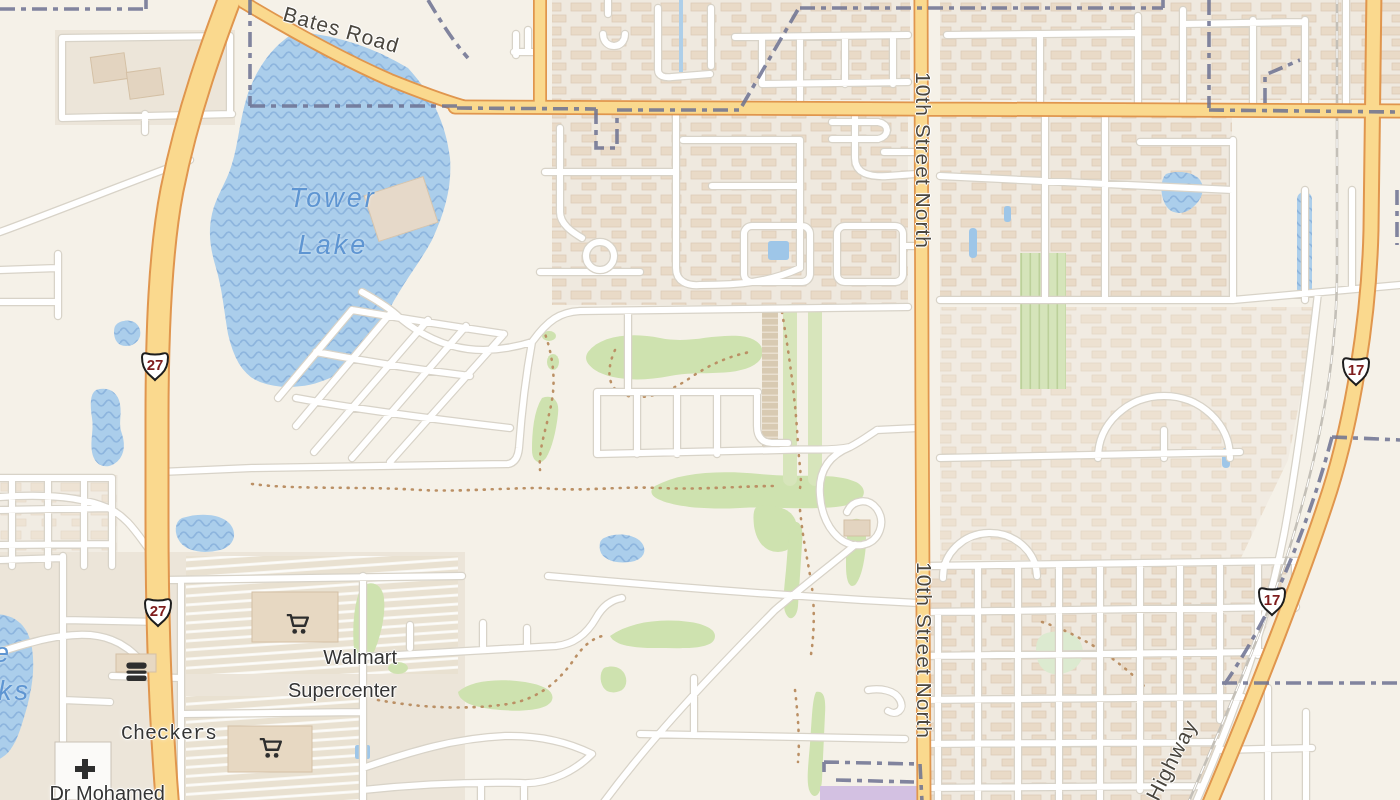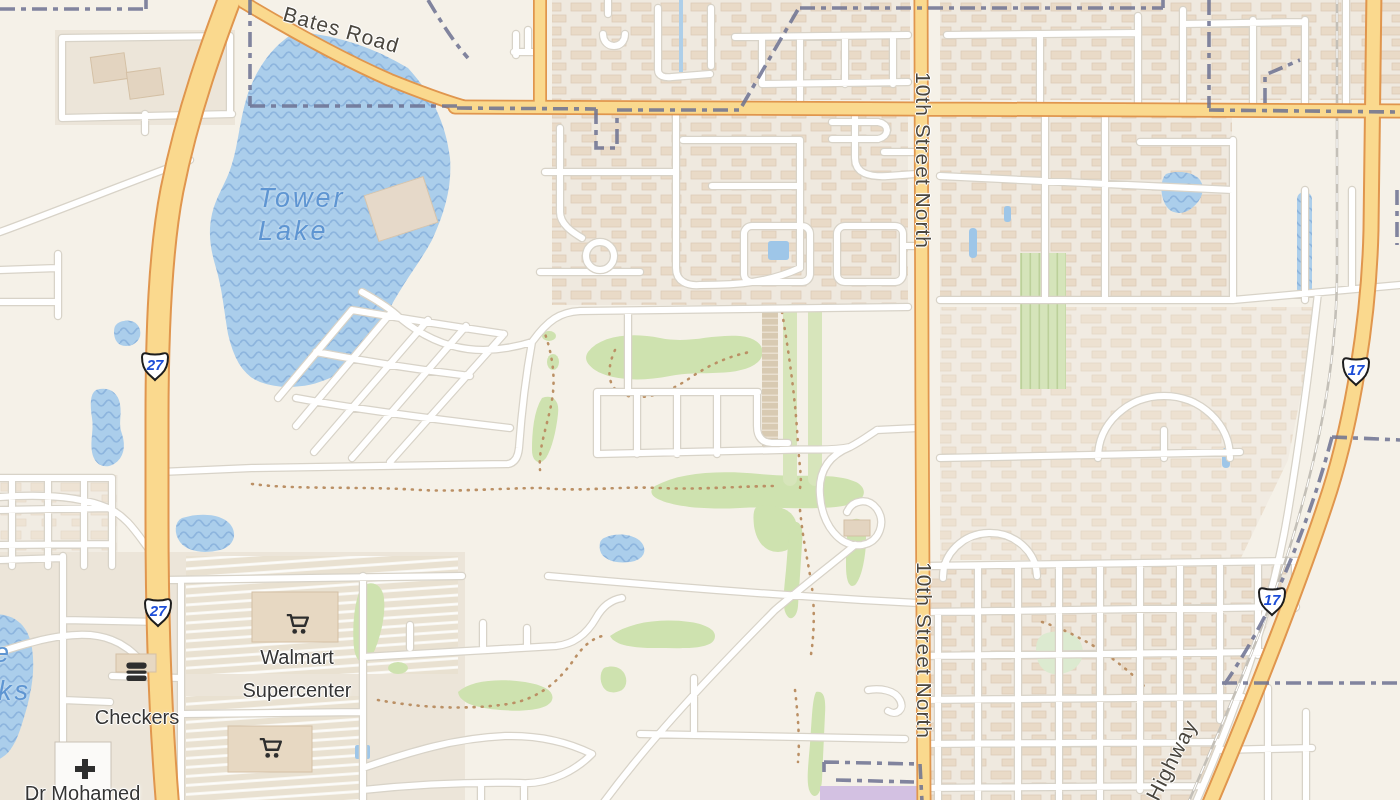--- a/index.html
+++ b/index.html
@@ -4,26 +4,26 @@
 <style>
   html,body{margin:0;padding:0;width:1400px;height:800px;overflow:hidden;background:#f5f1e8;
     font-family:"Liberation Sans","DejaVu Sans",sans-serif;}
   #map{position:relative;width:1400px;height:800px;}
   #basemap{position:absolute;left:0;top:0;}
   .maplabel{position:absolute;color:#4b473f;white-space:nowrap;
     text-shadow:0 1px 0 #fff,0 -1px 0 #fff,1px 0 0 #fff,-1px 0 0 #fff,0 0 3px #fff;}
   .roadlabel{font-size:20px;letter-spacing:1px;color:#4a463e;}
   .waterlabel{color:#5e95d2;font-style:italic;font-size:27px;letter-spacing:3px;
     text-shadow:0 0 3px rgba(255,255,255,.7);}
-  .poi{position:absolute;text-align:center;color:#343434;font-size:20px;
+  .poi{position:absolute;text-align:right;color:#343434;font-size:20px;
     text-shadow:0 1px 0 #fff,0 -1px 0 #fff,1px 0 0 #fff,-1px 0 0 #fff,0 0 4px #fff;}
   .poiicon{position:absolute;}
   .shield{position:absolute;width:34px;height:32px;}
   .shield .num{position:absolute;left:0;top:6px;width:34px;text-align:center;
-    font-size:15px;font-weight:bold;color:#1d4ed8;font-style:italic;}
+    font-size:15px;font-weight:bold;color:#7f1d1d;}
   .vert{transform:rotate(90deg);transform-origin:0 0;}
 </style>
 </head>
 <body>
 
 <div id="map">
 <svg id="basemap" width="1400" height="800" viewBox="0 0 1400 800">
   <defs>
     <pattern id="wav" width="30" height="24" patternUnits="userSpaceOnUse">
       <rect width="30" height="24" fill="#abceeb"></rect>
@@ -232,23 +232,23 @@
     <rect x="228" y="726" width="84" height="46" fill="#e7d8c2" stroke="#d4c0a5"></rect>
     <rect x="55" y="742" width="56" height="58" fill="#fbfaf8" stroke="#c9c2b6"></rect>
     <rect x="116" y="654" width="40" height="18" fill="#e7d8c2" stroke="#d4c0a5"></rect>
     <rect x="92" y="55" width="34" height="26" fill="#e3d4c0" stroke="#d4c0a5" transform="rotate(-8 109 68)"></rect>
     <rect x="128" y="70" width="34" height="27" fill="#e3d4c0" stroke="#d4c0a5" transform="rotate(-8 145 83)"></rect>
     <rect x="844" y="520" width="26" height="16" fill="#e3d4c0" stroke="#d4c0a5"></rect>
     <rect x="370" y="185" width="62" height="48" fill="#e6d9c9" stroke="#d6c5ae" transform="rotate(-18 401 209)"></rect>
   </g>
 </svg>
 
-<div class="maplabel waterlabel" style="left:258px;top:183px;width:150px;">
+<div class="maplabel waterlabel" style="left:258px;top:183px;width:150px;text-align:center;">
   <div>Tower</div>
-  <div style="margin-top:2px;">Lake</div>
+  <div style="margin-top:16px;">Lake</div>
 </div>
 
 <div class="maplabel roadlabel" style="left:287px;top:2px;transform:rotate(16deg);transform-origin:0 0;font-size:21px;">Bates Road</div>
 
 <div class="maplabel roadlabel vert" style="left:935px;top:72px;font-size:21px;">10th Street North</div>
 
 <div class="maplabel roadlabel vert" style="left:936px;top:562px;font-size:21px;">10th Street North</div>
 
 <div class="maplabel roadlabel" style="left:1128px;top:748px;transform:rotate(-63deg);transform-origin:50% 50%;font-size:21px;">Highway</div>
 
@@ -263,21 +263,21 @@
 <div class="poi" style="left:197px;top:646px;width:200px;">
   <div>Walmart</div>
   <div style="margin-top:10px;">Supercenter</div>
 </div>
 
 <svg class="poiicon" style="left:123px;top:658px;" width="27" height="27" viewBox="0 0 24 24">
   <rect x="3" y="4" width="18" height="5.5" rx="2.75" fill="#2e2e2e"></rect>
   <rect x="3" y="11" width="18" height="3" rx="1.5" fill="#2e2e2e"></rect>
   <rect x="3" y="15.5" width="18" height="5" rx="2" fill="#2e2e2e"></rect>
 </svg>
-<div class="poi" style="left:57px;top:706px;width:160px;">Checkers</div>
+<div class="poi" style="left:57px;top:722px;width:160px;font-family:Liberation Mono, monospace;">Checkers</div>
 
 <svg class="poiicon" style="left:257px;top:734px;" width="27" height="27" viewBox="0 0 24 24">
   <path d="M2.5,4.5 L6,4.5 L8.3,14 L18.6,14 L21.2,6.8 L7,6.8" stroke="#2e2e2e" stroke-width="2.1" fill="none" stroke-linejoin="round"></path>
   <circle cx="9.5" cy="19" r="2.1" fill="#2e2e2e"></circle>
       <circle cx="17" cy="19" r="2.1" fill="#2e2e2e"></circle>
 </svg>
 
 <svg class="poiicon" style="left:73px;top:757px;" width="24" height="24" viewBox="0 0 24 24">
   <path d="M9,2 h6 v7 h7 v6 h-7 v7 h-6 v-7 h-7 v-6 h7 z" fill="#2e2e2e"></path>
 </svg>

